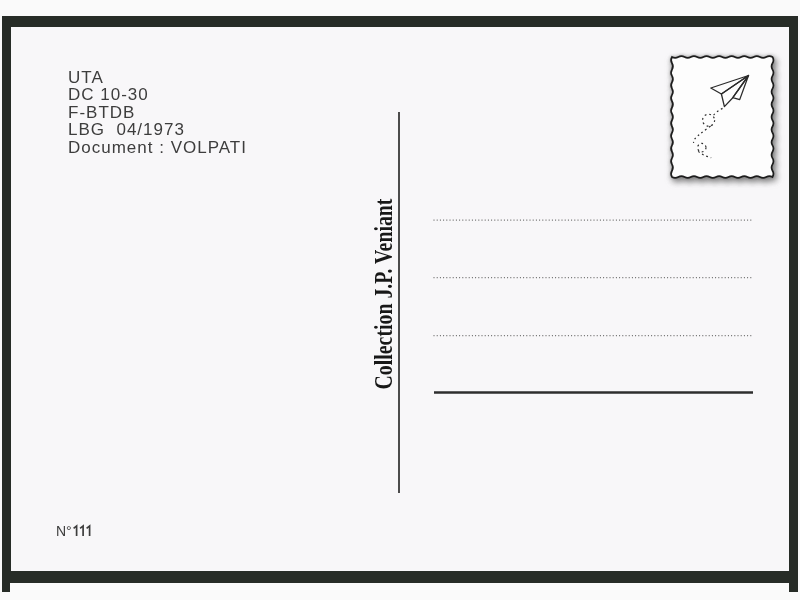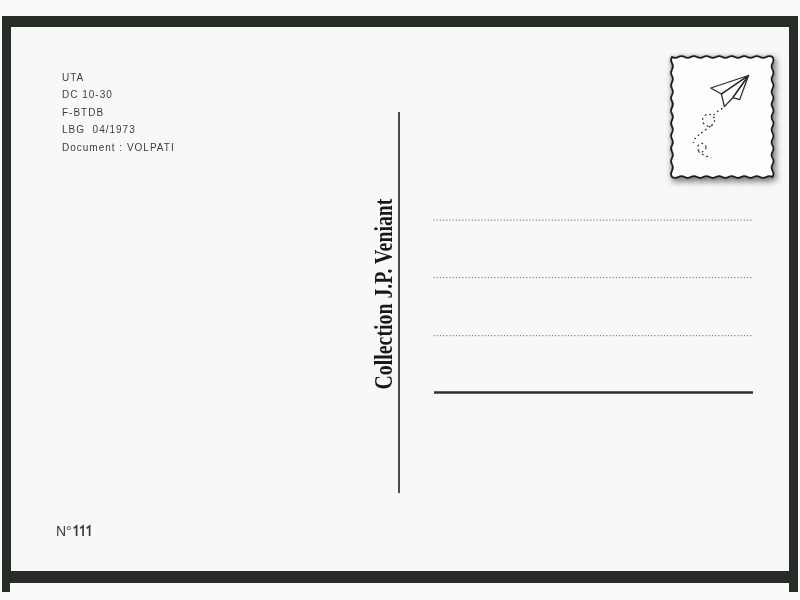--- a/index.html
+++ b/index.html
@@ -11,21 +11,21 @@
 <div class="abs" style="left:0;top:0;width:800px;height:600px;background:#fafafa;">
 
   <div class="abs" style="left:2px;top:16px;width:796px;height:567px;background:#272c27;"></div>
 
   <div class="abs" style="left:2px;top:583px;width:8px;height:9px;background:#272c27;"></div>
 
   <div class="abs" style="left:789px;top:583px;width:9px;height:9px;background:#272c27;"></div>
 
   <div class="abs" style="left:11px;top:27px;width:778px;height:544px;background:#f8f7f9;"></div>
 
-  <div class="abs" style="left:62px;top:69px;font-size:10px;line-height:17.4px;letter-spacing:1.0px;color:#3d3d3d;">
+  <div class="abs" style="left:68px;top:69px;font-size:17px;line-height:17.4px;letter-spacing:1.0px;color:#3d3d3d;">
     UTA<br>DC 10-30<br>F-BTDB<br>LBG&nbsp;&nbsp;04/1973<br>Document : VOLPATI
   </div>
 
   <div class="abs" style="left:56px;top:522.5px;font-size:14px;color:#3d3d3d;">N°</div>
 
   <div class="abs" style="left:398.3px;top:112px;width:1.8px;height:381px;background:#4c4c4c;"></div>
 
   <svg class="abs" style="left:0;top:0;" width="800" height="600" viewBox="0 0 800 600">
 
     <text transform="translate(383.5,294) rotate(-90) scale(0.763,1)" text-anchor="middle" dominant-baseline="central" font-family="Liberation Serif" font-weight="bold" font-size="26" fill="#181818">Collection J.P. Veniant</text>

